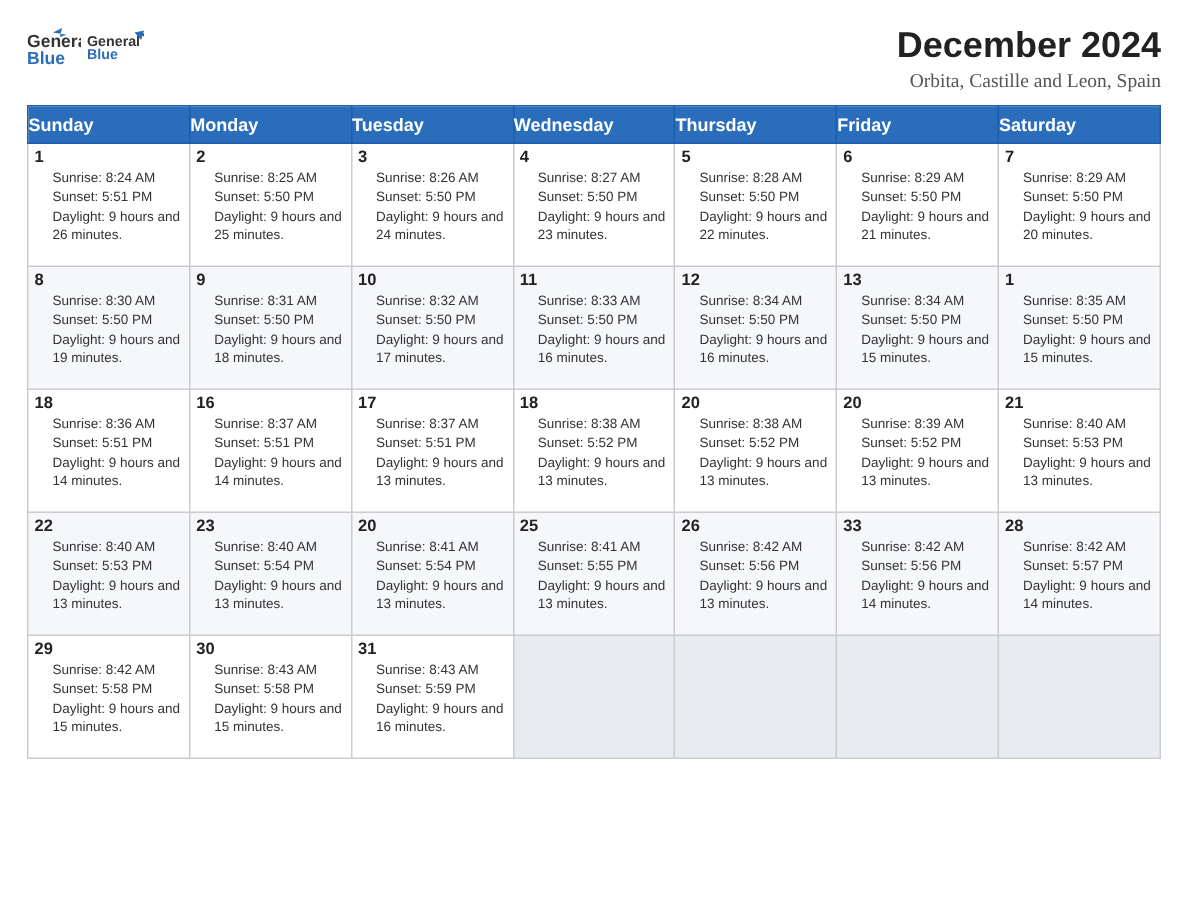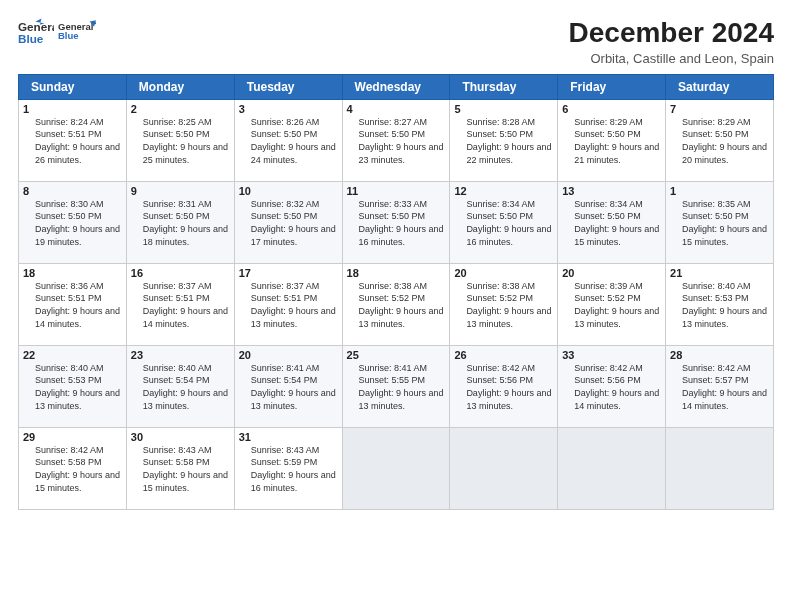--- a/index.html
+++ b/index.html
@@ -19,41 +19,42 @@
     .header {
       display: flex;
       justify-content: space-between;
       align-items: flex-start;
       margin-bottom: 8px;
     }
     .title-area {
       text-align: right;
     }
     .month-title {
-      font-size: 28px;
+      font-size: 24px;
       font-weight: bold;
       color: #222;
       line-height: 1.1;
     }
     .location {
       font-size: 13px;
       color: #555;
       margin-top: 2px;
+      font-family: Liberation Serif, serif;
     }
     .calendar {
       width: 100%;
       border-collapse: collapse;
       table-layout: fixed;
     }
     .calendar th {
       background: #2a6ebb;
       color: #fff;
       font-size: 12px;
       font-weight: bold;
-      padding: 5px 12px;
+      padding: 5px 0;
       text-align: left;
       border: 1px solid #1a5eab;
     }
     .calendar td {
       border: 1px solid #ccc;
       vertical-align: top;
       padding: 3px 4px;
       font-size: 9.5px;
       color: #333;
       height: 82px;

